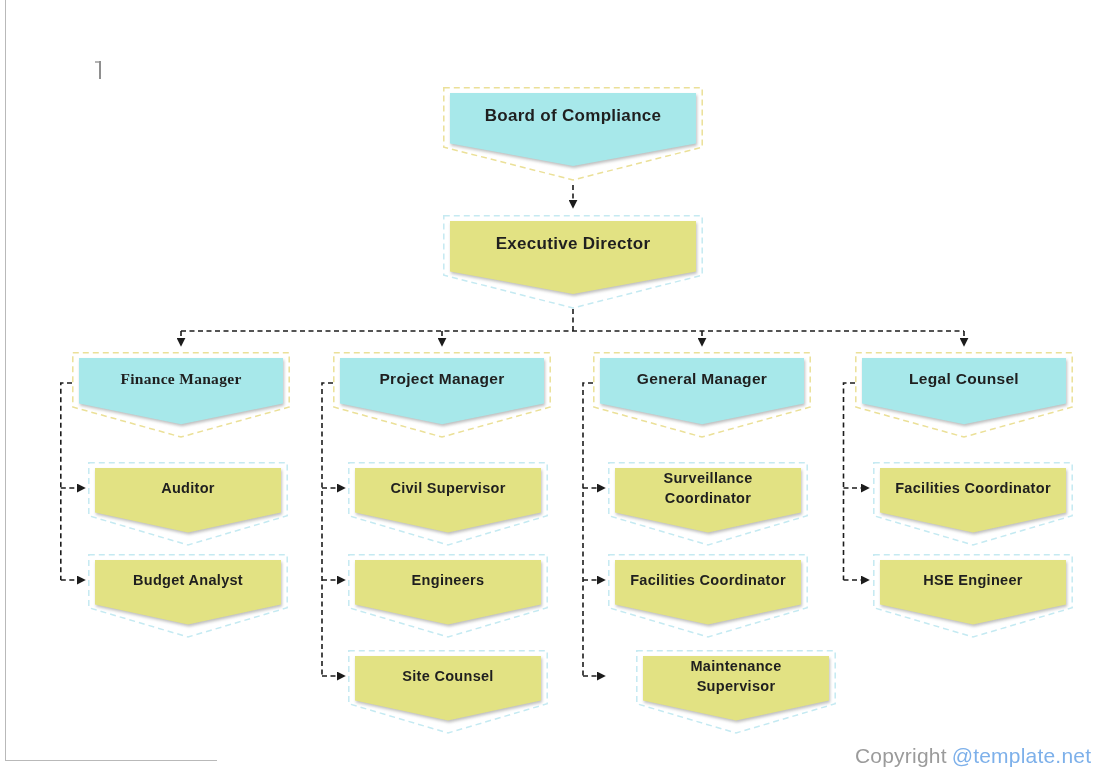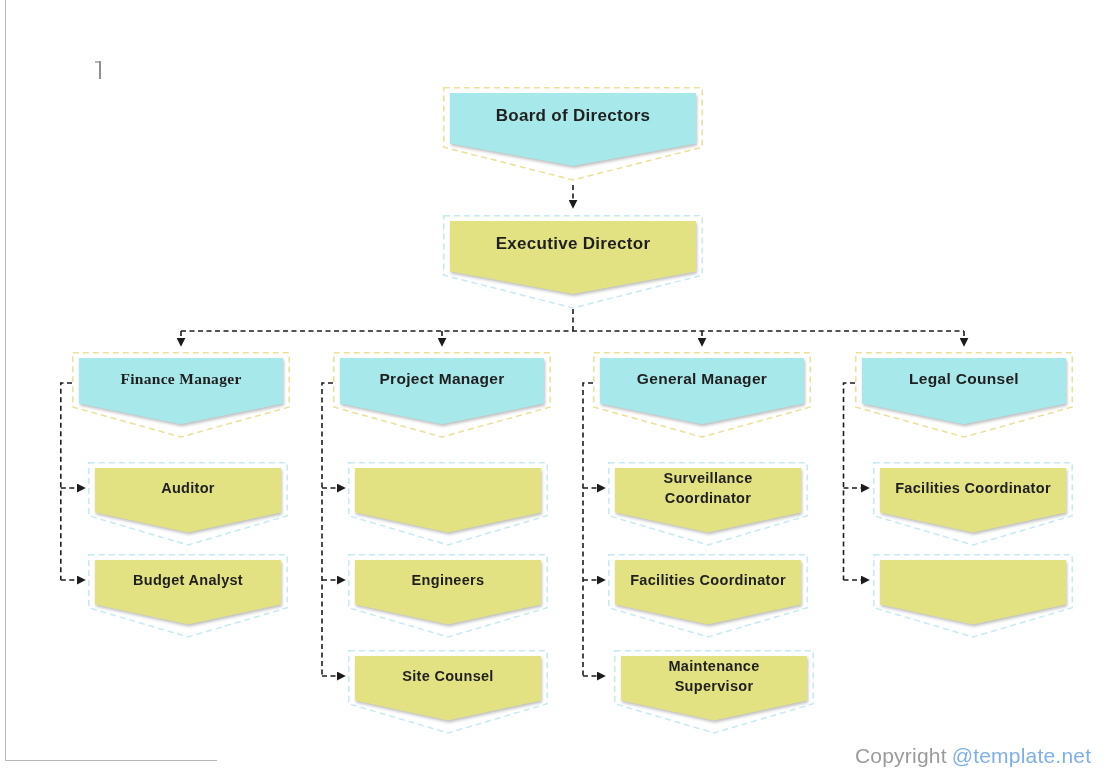--- a/index.html
+++ b/index.html
@@ -86,21 +86,21 @@
     <path class="conn" d="M855 383 L843.5 383 L843.5 580"></path>
     <path class="conn" d="M843.5 488 H868" marker-end="url(#arw)"></path>
     <path class="conn" d="M843.5 580 H868" marker-end="url(#arw)"></path>
   </svg>
 
   <div class="node variant-cyan" style="left:443px;top:87px;width:260px;height:94px;">
       <svg class="shape" width="260" height="94" viewBox="0 0 260 94">
         <polygon class="fillpoly" points="7,6 253,6 253,56.4 130,78.96 7,56.4"></polygon>
         <polygon class="dashpoly" points="0.8,0.8 259.2,0.8 259.2,60.160000000000004 130,93 0.8,60.160000000000004"></polygon>
       </svg>
-    <div class="label lg">Board of Directors</div>
+    <div class="label lg">Board of Compliance</div>
   </div>
 
   <div class="node variant-yellow" style="left:443px;top:215px;width:260px;height:94px;">
       <svg class="shape" width="260" height="94" viewBox="0 0 260 94">
         <polygon class="fillpoly" points="7,6 253,6 253,56.4 130,78.96 7,56.4"></polygon>
         <polygon class="dashpoly" points="0.8,0.8 259.2,0.8 259.2,60.160000000000004 130,93 0.8,60.160000000000004"></polygon>
       </svg>
     <div class="label lg">Executive Director</div>
   </div>
 
@@ -146,20 +146,21 @@
         <polygon class="dashpoly" points="0.8,0.8 199.2,0.8 199.2,53.76 100,83 0.8,53.76"></polygon>
       </svg>
     <div class="label sm">Budget Analyst</div>
   </div>
 
   <div class="node variant-yellow" style="left:348px;top:462px;width:200px;height:84px;">
       <svg class="shape" width="200" height="84" viewBox="0 0 200 84">
         <polygon class="fillpoly" points="7,6 193,6 193,50.4 100,70.56 7,50.4"></polygon>
         <polygon class="dashpoly" points="0.8,0.8 199.2,0.8 199.2,53.76 100,83 0.8,53.76"></polygon>
       </svg>
+    <div class="label sm">Civil Supervisor</div>
   </div>
   <div class="node variant-yellow" style="left:348px;top:554px;width:200px;height:84px;">
       <svg class="shape" width="200" height="84" viewBox="0 0 200 84">
         <polygon class="fillpoly" points="7,6 193,6 193,50.4 100,70.56 7,50.4"></polygon>
         <polygon class="dashpoly" points="0.8,0.8 199.2,0.8 199.2,53.76 100,83 0.8,53.76"></polygon>
       </svg>
     <div class="label sm">Engineers</div>
   </div>
   <div class="node variant-yellow" style="left:348px;top:650px;width:200px;height:84px;">
       <svg class="shape" width="200" height="84" viewBox="0 0 200 84">
@@ -176,39 +177,40 @@
       </svg>
     <div class="label sm">Surveillance Coordinator</div>
   </div>
   <div class="node variant-yellow" style="left:608px;top:554px;width:200px;height:84px;">
       <svg class="shape" width="200" height="84" viewBox="0 0 200 84">
         <polygon class="fillpoly" points="7,6 193,6 193,50.4 100,70.56 7,50.4"></polygon>
         <polygon class="dashpoly" points="0.8,0.8 199.2,0.8 199.2,53.76 100,83 0.8,53.76"></polygon>
       </svg>
     <div class="label sm">Facilities Coordinator</div>
   </div>
-  <div class="node variant-yellow" style="left:614px;top:650px;width:200px;height:84px;">
+  <div class="node variant-yellow" style="left:636px;top:650px;width:200px;height:84px;">
       <svg class="shape" width="200" height="84" viewBox="0 0 200 84">
         <polygon class="fillpoly" points="7,6 193,6 193,50.4 100,70.56 7,50.4"></polygon>
         <polygon class="dashpoly" points="0.8,0.8 199.2,0.8 199.2,53.76 100,83 0.8,53.76"></polygon>
       </svg>
     <div class="label sm">Maintenance Supervisor</div>
   </div>
 
   <div class="node variant-yellow" style="left:873px;top:462px;width:200px;height:84px;">
       <svg class="shape" width="200" height="84" viewBox="0 0 200 84">
         <polygon class="fillpoly" points="7,6 193,6 193,50.4 100,70.56 7,50.4"></polygon>
         <polygon class="dashpoly" points="0.8,0.8 199.2,0.8 199.2,53.76 100,83 0.8,53.76"></polygon>
       </svg>
     <div class="label sm">Facilities Coordinator</div>
   </div>
   <div class="node variant-yellow" style="left:873px;top:554px;width:200px;height:84px;">
       <svg class="shape" width="200" height="84" viewBox="0 0 200 84">
         <polygon class="fillpoly" points="7,6 193,6 193,50.4 100,70.56 7,50.4"></polygon>
         <polygon class="dashpoly" points="0.8,0.8 199.2,0.8 199.2,53.76 100,83 0.8,53.76"></polygon>
       </svg>
+    <div class="label sm">HSE Engineer</div>
   </div>
 
   <div class="copyright">
     <span class="gray">Copyright</span><a>@template.net</a>
   </div>
 
 </div>
 
 </body></html>

